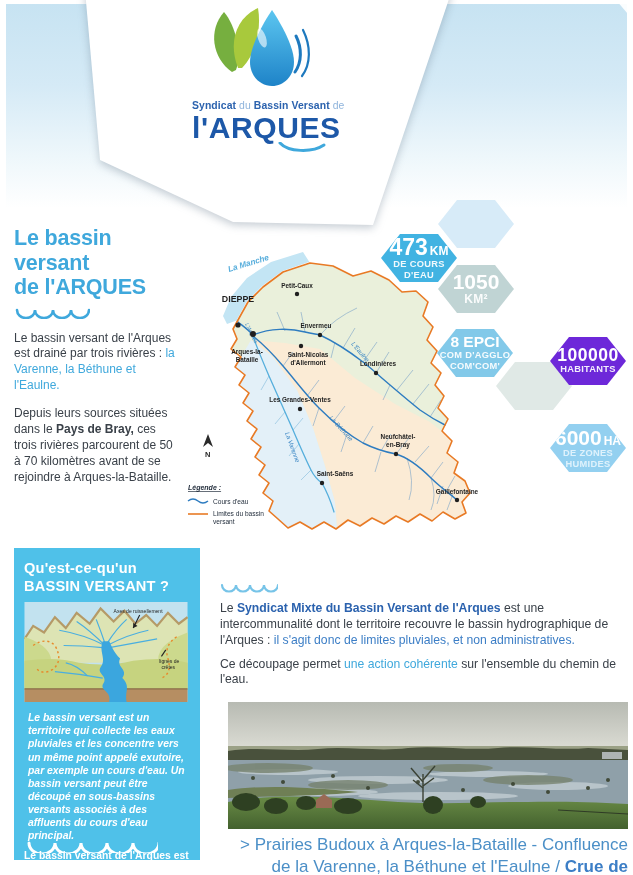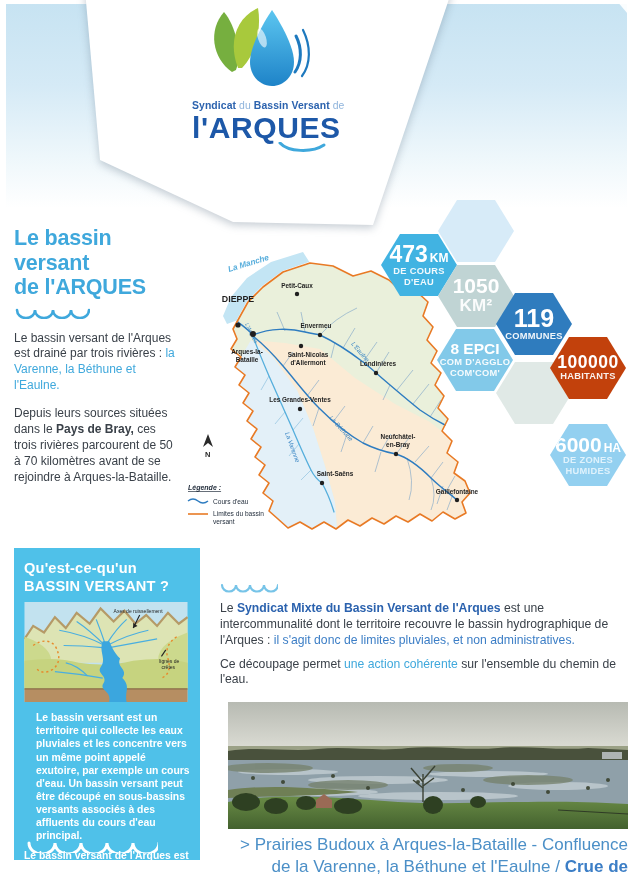--- a/index.html
+++ b/index.html
@@ -19,40 +19,40 @@
   .intro{position:absolute;left:14px;top:226px;width:176px;z-index:2;}
   .intro h1{margin:0;font-size:21.5px;line-height:1.14;color:#3fa8dc;font-weight:700;letter-spacing:-0.2px;}
   .intro p{margin:12px 12px 0 0;font-size:12px;line-height:1.33;color:#3a4149;}
   .hl{color:#3fa8dc;}
   .hlm{color:#3c7ec6;}
   b,.bd{font-weight:700;}
   .wave{display:block;margin-top:6px;}
   
   .map{position:absolute;left:185px;top:250px;z-index:1;}
   
-  .hex{position:absolute;width:76px;height:62px;z-index:2;display:flex;flex-direction:column;
+  .hex{position:absolute;width:76px;height:48px;z-index:2;display:flex;flex-direction:column;
        align-items:center;justify-content:center;color:#fff;font-weight:700;text-align:center;
        clip-path:polygon(25% 0,75% 0,100% 50%,75% 100%,25% 100%,0 50%);}
   .hex .num{line-height:1;}
   .hex .unit{font-size:12px;margin-left:2px;}
   .hex .lbl{font-size:9.3px;line-height:1.18;letter-spacing:0.3px;color:rgba(255,255,255,0.92);}
   .hex-473{left:381px;top:234px;background:#41b3e2;}  .hex-473 .num{font-size:23px;}
   .hex-e1{left:438px;top:200px;background:#d7ebf8;}
   .hex-1050{left:438px;top:265px;background:#c0d4d4;} .hex-1050 .num{font-size:21px;}
   .hex-119{left:496px;top:293px;background:#2f7cbe;}  .hex-119 .num{font-size:25px;}
   .hex-8{left:437px;top:329px;background:#82c9e9;align-items:center;}    .hex-8 .num{font-size:15.5px;}
-  .hex-100k{left:550px;top:337px;background:#c2410c;} .hex-100k .num{font-size:17.5px;letter-spacing:0.5px;}
+  .hex-100k{left:550px;top:337px;background:#6d28d9;} .hex-100k .num{font-size:17.5px;letter-spacing:0.5px;}
   .hex-e2{left:496px;top:362px;background:#e0e9e6;}
   .hex-6000{left:550px;top:401px;background:#93d0f0;margin-top:23px;} .hex-6000 .num{font-size:21px;}
   .hex-6000 .lbl{color:#dff2fc;}
   
   .whatis{position:absolute;left:14px;top:548px;width:186px;height:312px;background:#4fc1e9;
           box-sizing:border-box;padding:11px 10px;z-index:2;}
   .whatis h3{margin:0;font-size:14.6px;line-height:1.24;color:#ffffff;font-weight:700;letter-spacing:0.2px;}
-  .whatis .def{margin:9px 0 0 12px;font-size:10.4px;line-height:1.26;color:#ffffff;font-weight:700;}
+  .whatis .def{margin:9px 0 0 4px;font-size:10.4px;line-height:1.26;color:#ffffff;font-style:italic;font-weight:700;}
   .whatis .boldp{margin:7px 0 0 0;font-size:10.4px;line-height:1.26;color:#ffffff;font-weight:700;}
   .whatis .diagram{display:block;margin-top:7px;}
   .box-wave{position:absolute;left:12px;bottom:7px;}
   
   .smbva{position:absolute;left:220px;top:576px;width:410px;z-index:2;}
   .smbva h2{margin:0;font-size:20px;color:#2b62ae;font-weight:700;}
   .smbva p{margin:8px 0 0 0;font-size:12.2px;line-height:1.3;color:#3a4149;}
   .photo{position:absolute;left:228px;top:702px;width:400px;height:127px;z-index:2;}
   .caption{position:absolute;left:228px;top:834px;width:400px;text-align:right;
            font-size:17px;line-height:1.28;color:#4b8fc7;z-index:2;}
@@ -210,25 +210,21 @@
   </svg>
 
   <div class="hex hex-e1"></div>
   <div class="hex hex-e2"></div>
   <div class="hex hex-473">
     <div class="num"><span>473</span><span class="unit">KM</span></div>
     <div class="lbl"><span>DE COURS</span><br><span>D'EAU</span></div>
   </div>
   <div class="hex hex-1050">
     <div class="num">1050</div>
-    <div class="lbl" style="font-size:17px">KM²</div>
-  </div>
-  <div class="hex hex-119">
-    <div class="num">119</div>
-    <div class="lbl">COMMUNES</div>
+    <div class="lbl" style="font-size:12px">KM²</div>
   </div>
   <div class="hex hex-8">
     <div class="num">8 EPCI</div>
     <div class="lbl"><span>COM D'AGGLO</span><br><span>COM'COM'</span></div>
   </div>
   <div class="hex hex-100k">
     <div class="num">100000</div>
     <div class="lbl">HABITANTS</div>
   </div>
   <div class="hex hex-6000">

